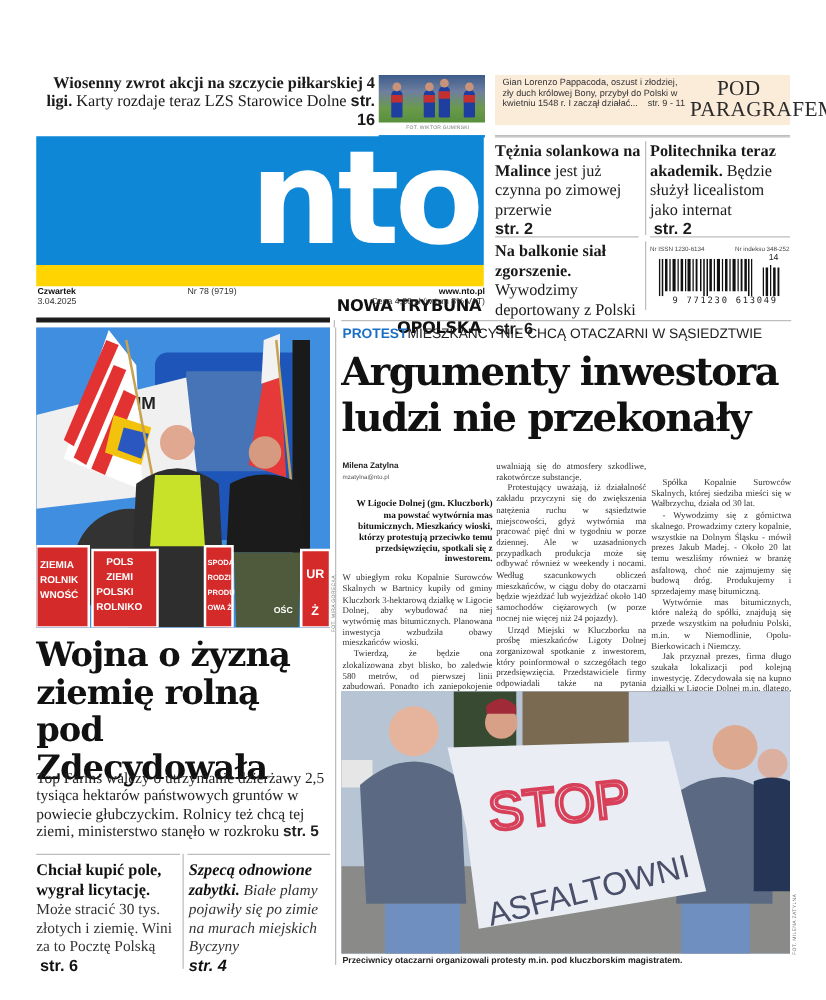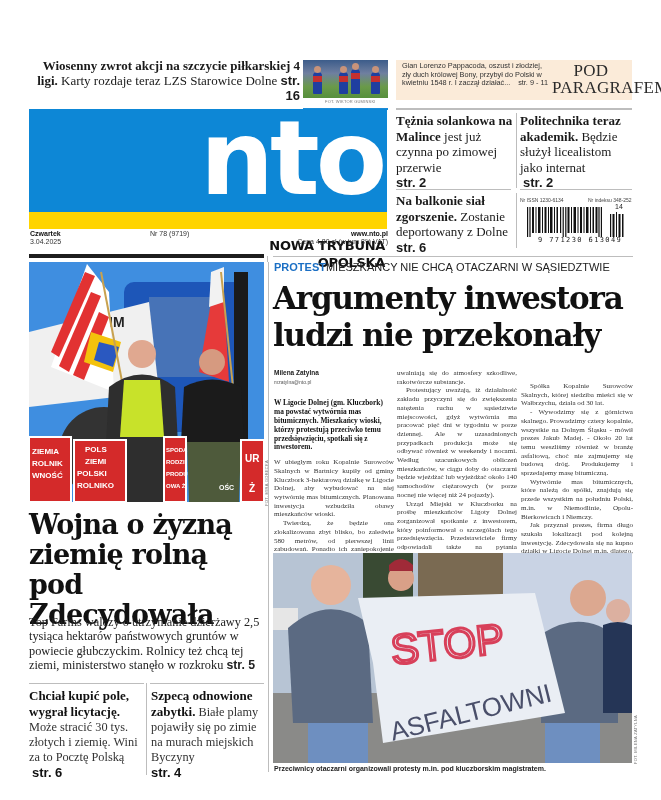--- a/index.html
+++ b/index.html
@@ -67,21 +67,21 @@
   
   .kicker { left: 274px; top: 261px; font-family: "Liberation Sans", sans-serif; font-size: 11px; color: #222; }
   .kicker .k { color: #1b6fc4; font-weight: bold; }
   .main-headline { left: 273px; top: 280px; width: 380px; font-family: "DejaVu Serif", serif; font-weight: bold; font-size: 31px; line-height: 37px; letter-spacing: -1.2px; color: #111; }
 
   .col { font-family: "Liberation Serif", serif; font-size: 7.1px; line-height: 8.7px; color: #333; text-align: justify; }
   .col p { text-indent: 9px; }
   .col p.noindent { text-indent: 0; }
   .byline { font-family: "Liberation Sans", sans-serif; font-weight: bold; font-size: 6.5px; color: #222; }
   .email { font-family: "Liberation Sans", sans-serif; font-size: 5px; color: #555; }
-  .lead-para { font-weight: bold; color: #111; font-size: 7.4px; line-height: 8.8px; text-align: left; margin-top: 13px; }
+  .lead-para { font-weight: bold; color: #111; font-size: 7.4px; line-height: 8.8px; text-align: right; margin-top: 13px; }
   .cont { font-style: italic; color: #888; font-size: 6.5px; }
 
   .caption { left: 274px; top: 765px; font-family: "Liberation Sans", sans-serif; font-weight: bold; font-size: 7px; color: #222; }
   .credit-vert { font-family: "Liberation Sans", sans-serif; font-size: 4px; color: #777; writing-mode: vertical-rl; transform: rotate(180deg); letter-spacing: 0.3px; }
 </style>
 </head>
 <body>
 
 <div class="abs teaser-top">
   <b>Wiosenny zwrot akcji na szczycie piłkarskiej 4 ligi.</b>
@@ -136,21 +136,21 @@
 <div class="abs vrule" style="left:516px; top:113px; height:75px;"></div>
 <div class="abs teaser" style="left:520px; top:113px; width:114px;">
   <b>Politechnika teraz akademik.</b>
   <span>Będzie służył licealistom jako internat</span>
   <span class="str" style="padding-left:3px;">str. 2</span>
 </div>
 <div class="abs rule" style="left:396px; top:189px; width:115px;"></div>
 <div class="abs rule" style="left:520px; top:189px; width:112px;"></div>
 <div class="abs teaser" style="left:396px; top:193px; width:118px;">
   <b>Na balkonie siał zgorszenie.</b>
-  <span>Zostanie deportowany z Dolne</span>
+  <span>Wywodzimy deportowany z Polski</span>
   <span class="str">str. 6</span>
 </div>
 <div class="abs vrule" style="left:516px; top:193px; height:55px;"></div>
 
 <div class="abs issn" style="left:520px; top:197px;">Nr ISSN 1230-6134</div>
 <div class="abs issn" style="left:588px; top:197px;">Nr indeksu 348-252</div>
 <svg class="abs barcode" viewBox="0 0 75 30" preserveAspectRatio="none">
   <g fill="#111">
     <rect x="0" y="0" width="1.2" height="30"></rect>
       <rect x="2.4" y="0" width="1.2" height="30"></rect>
@@ -266,21 +266,21 @@
 
 <div class="abs rule" style="left:29px; top:683px; width:115px;"></div>
 <div class="abs rule" style="left:150px; top:683px; width:114px;"></div>
 <div class="abs vrule" style="left:146px; top:683px; height:92px;"></div>
 
 <div class="abs small-teaser" style="left:29px; top:688px; width:115px;">
   <b>Chciał kupić pole, wygrał licytację.</b>
   <span>Może stracić 30 tys. złotych i ziemię. Wini za to Pocztę Polską</span>
   <span class="str" style="padding-left:3px;">str. 6</span>
 </div>
-<div class="abs small-teaser" style="left:151px; top:688px; width:114px;">
+<div class="abs small-teaser" style="left:151px; top:688px; width:114px;font-style:italic;">
   <b>Szpecą odnowione zabytki.</b>
   <span>Białe plamy pojawiły się po zimie na murach miejskich Byczyny</span>
   <span class="str">str. 4</span>
 </div>
 
 <div class="abs vrule" style="left:268px; top:262px; height:510px;"></div>
 
 <div class="abs kicker">
   <span class="k">PROTEST</span><span>MIESZKAŃCY NIE CHCĄ OTACZARNI W SĄSIEDZTWIE</span>
 </div>

